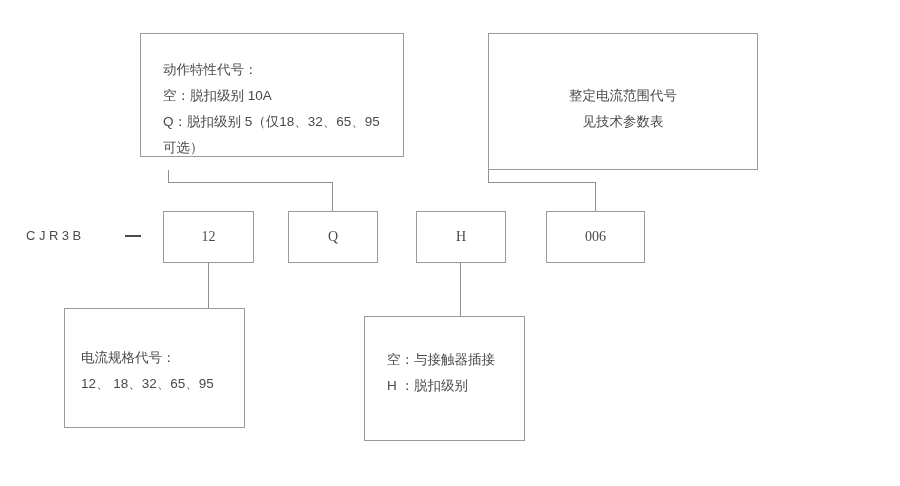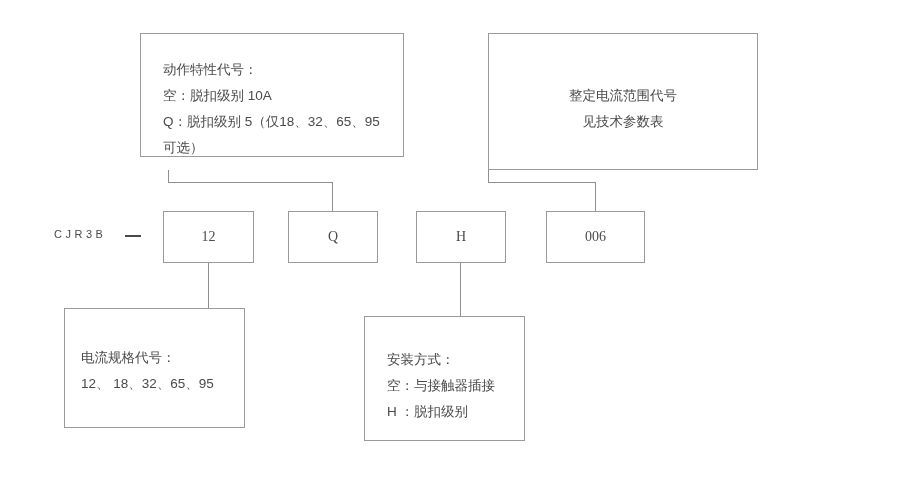--- a/index.html
+++ b/index.html
@@ -43,26 +43,25 @@
     align-items: center;
     justify-content: center;
   }
   .code-text {
     font-size: 14px;
     color: #4a4a4a;
     font-family: "Liberation Serif", "DejaVu Serif", serif;
   }
   .prefix {
     position: absolute;
-    font-size: 11px;
+    font-size: 13px;
     letter-spacing: 3.5px;
     color: #4a4a4a;
     white-space: nowrap;
     font-family: "Liberation Sans", "DejaVu Sans", sans-serif;
-    margin-left: 28px;
   }
   .dash {
     position: absolute;
     background: #4a4a4a;
   }
   .conn {
     position: absolute;
     background: #8f8f8f;
   }
   .vline { width: 1px; }
@@ -122,19 +121,18 @@
 
   <div class="box note-box" style="left:64px; top:308px; width:181px; height:120px;">
     <div class="note-inner" style="top:36px; padding-left:16px;">
       <div class="note-line">电流规格代号：</div>
       <div class="note-line">12、 18、32、65、95</div>
     </div>
   </div>
 
   <div class="box note-box" style="left:364px; top:316px; width:161px; height:125px;">
     <div class="note-inner" style="top:30px; padding-left:22px;">
-      <div class="note-line">安装方式：</div>
       <div class="note-line">空：与接触器插接</div>
       <div class="note-line">H ：脱扣级别</div>
     </div>
   </div>
 
 </div>
 
 </body></html>

